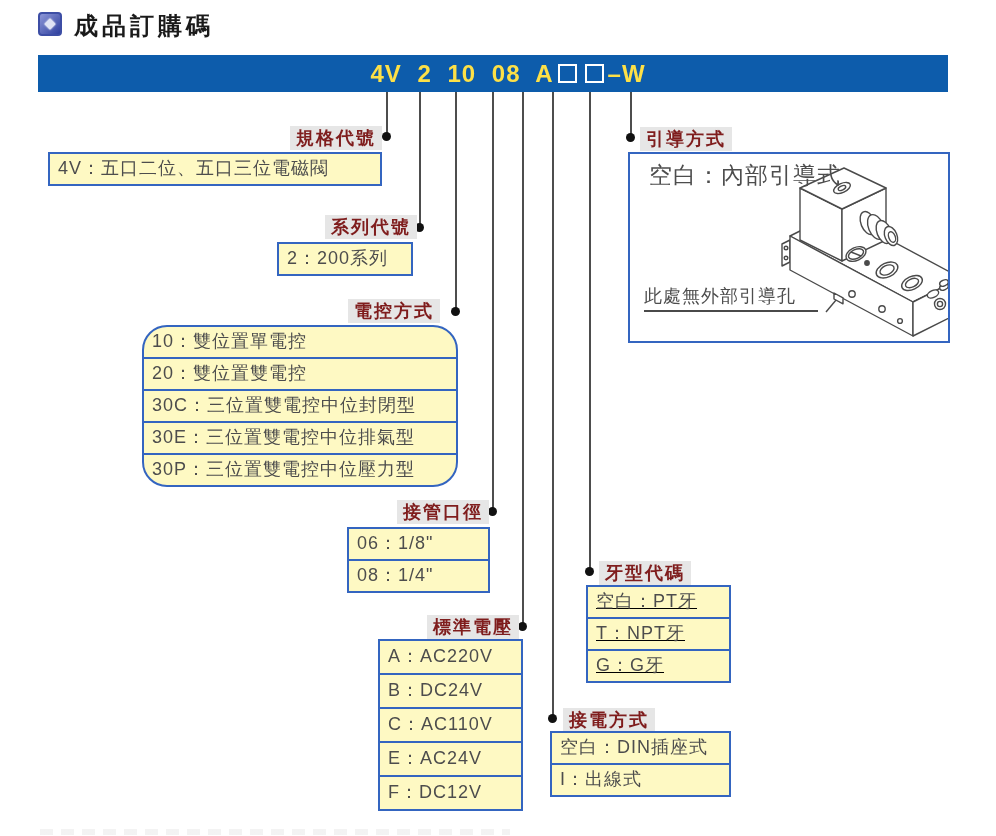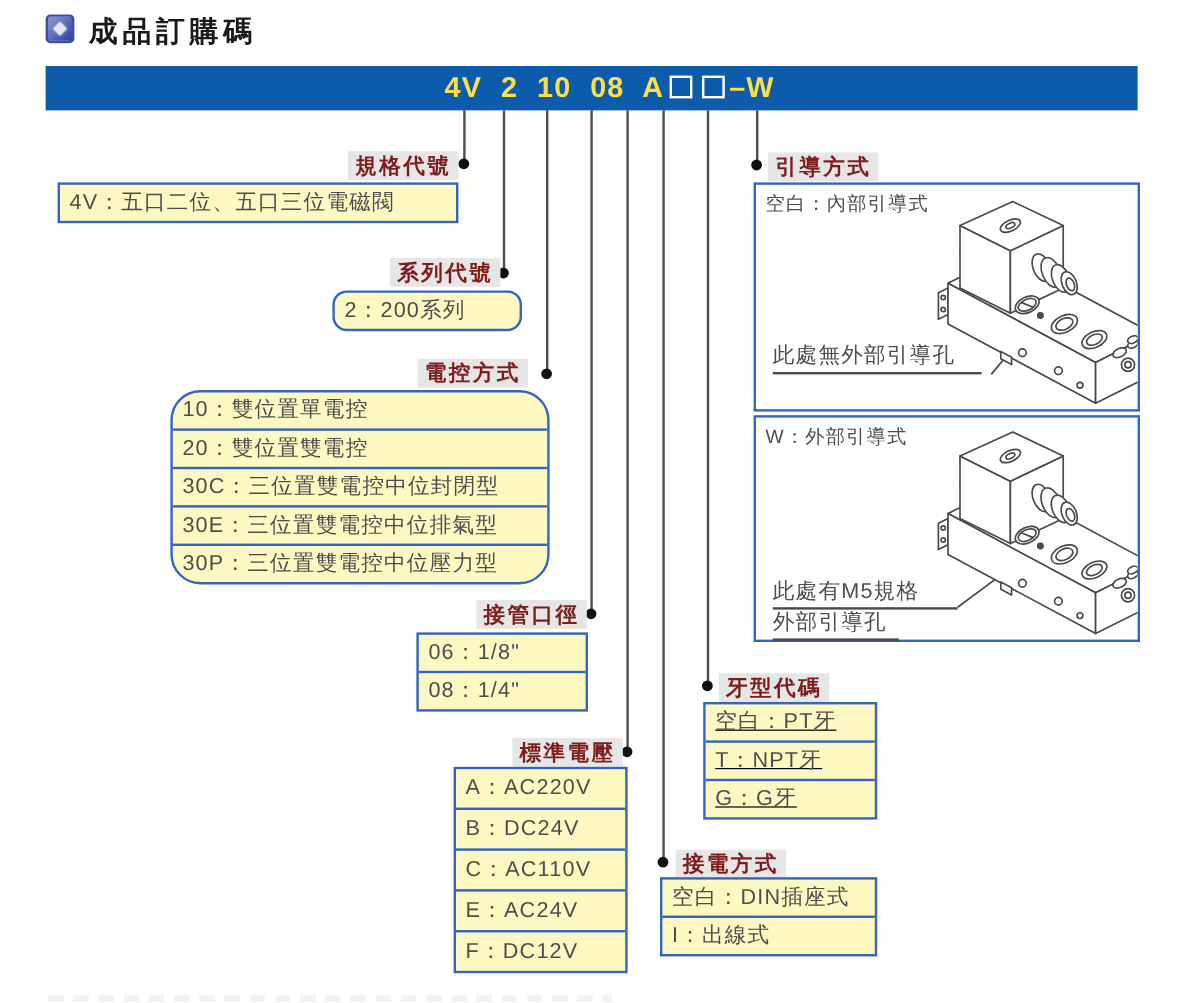--- a/index.html
+++ b/index.html
@@ -31,21 +31,21 @@
 
   
   .vbox{position:absolute;border:2px solid #3465c0;background:#fef9c3;box-sizing:border-box;}
   .vbox .row{height:30px;line-height:28px;font-size:18px;color:#4d4d4d;padding-left:8px;
     letter-spacing:1px;white-space:nowrap;}
   .vbox .row + .row{border-top:2px solid #3465c0;}
   .vbox.tall .row{height:32px;line-height:30px;}
 
   
   .pbox{position:absolute;border:2px solid #3465c0;background:#fff;box-sizing:border-box;}
-  .pbox-title{position:absolute;left:8px;top:6px;font-size:16px;color:#4d4d4d;letter-spacing:1px;}
+  .pbox-title{position:absolute;left:19px;top:6px;font-size:23px;color:#4d4d4d;letter-spacing:1px;}
   .pbox-note{position:absolute;font-size:18px;color:#4d4d4d;letter-spacing:1px;
     border-bottom:2px solid #4a4a4a;padding-bottom:2px;white-space:nowrap;}
   .pbox svg{position:absolute;left:0;top:0;}
   .leader{stroke:#4a4a4a;stroke-width:1.4;}
 
   
   .crop-remnant{position:absolute;left:40px;top:829px;width:470px;height:6px;opacity:.55;
     background:repeating-linear-gradient(90deg,#e9e9e9 0 13px,transparent 13px 21px);}
 </style>
 </head>
@@ -126,21 +126,21 @@
   <div class="bullet" style="left:548px;top:714px;"></div>
   <div class="bullet" style="left:585px;top:567px;"></div>
   <div class="bullet" style="left:626px;top:133px;"></div>
 
   <div class="slabel" style="right:614px;top:126px;">規格代號</div>
   <div class="vbox" style="left:48px;top:152px;width:334px;">
     <div class="row">4V：五口二位、五口三位電磁閥</div>
   </div>
 
   <div class="slabel" style="right:579px;top:215px;">系列代號</div>
-  <div class="vbox" style="left:277px;top:242px;width:158px;border-radius:12px;">
+  <div class="vbox" style="left:277px;top:242px;width:136px;">
     <div class="row">2：200系列</div>
   </div>
 
   <div class="slabel" style="right:556px;top:299px;">電控方式</div>
   <div class="vbox" style="left:142px;top:325px;width:316px;border-radius:25px;">
     <div class="row">10：雙位置單電控</div>
     <div class="row">20：雙位置雙電控</div>
     <div class="row">30C：三位置雙電控中位封閉型</div>
     <div class="row">30E：三位置雙電控中位排氣型</div>
     <div class="row">30P：三位置雙電控中位壓力型</div>
@@ -178,25 +178,16 @@
 
   <div class="pbox" style="left:628px;top:152px;width:322px;height:191px;">
     <svg width="318" height="187" viewBox="0 0 318 187">
       <line class="leader" x1="196" y1="158" x2="237" y2="109"></line>
       <use href="#valve-art" transform="translate(152,12)"></use>
     </svg>
     <div class="pbox-title">空白：內部引導式</div>
     <div class="pbox-note" style="left:14px;top:130px;padding-right:22px;">此處無外部引導孔</div>
   </div>
 
-  <div class="pbox" style="left:628px;top:346px;width:322px;height:189px;">
-    <svg width="318" height="185" viewBox="0 0 318 185">
-      <line class="leader" x1="168" y1="158" x2="237" y2="107"></line>
-      <use href="#valve-art" transform="translate(152,10)"></use>
-    </svg>
-    <div class="pbox-title">W：外部引導式</div>
-    <div class="pbox-note" style="left:14px;top:132px;padding-right:32px;">此處有M5規格</div>
-    <div class="pbox-note" style="left:14px;top:158px;padding-right:10px;">外部引導孔</div>
-  </div>
 
   <div class="crop-remnant"></div>
 
 </div>
 
 </body></html>

